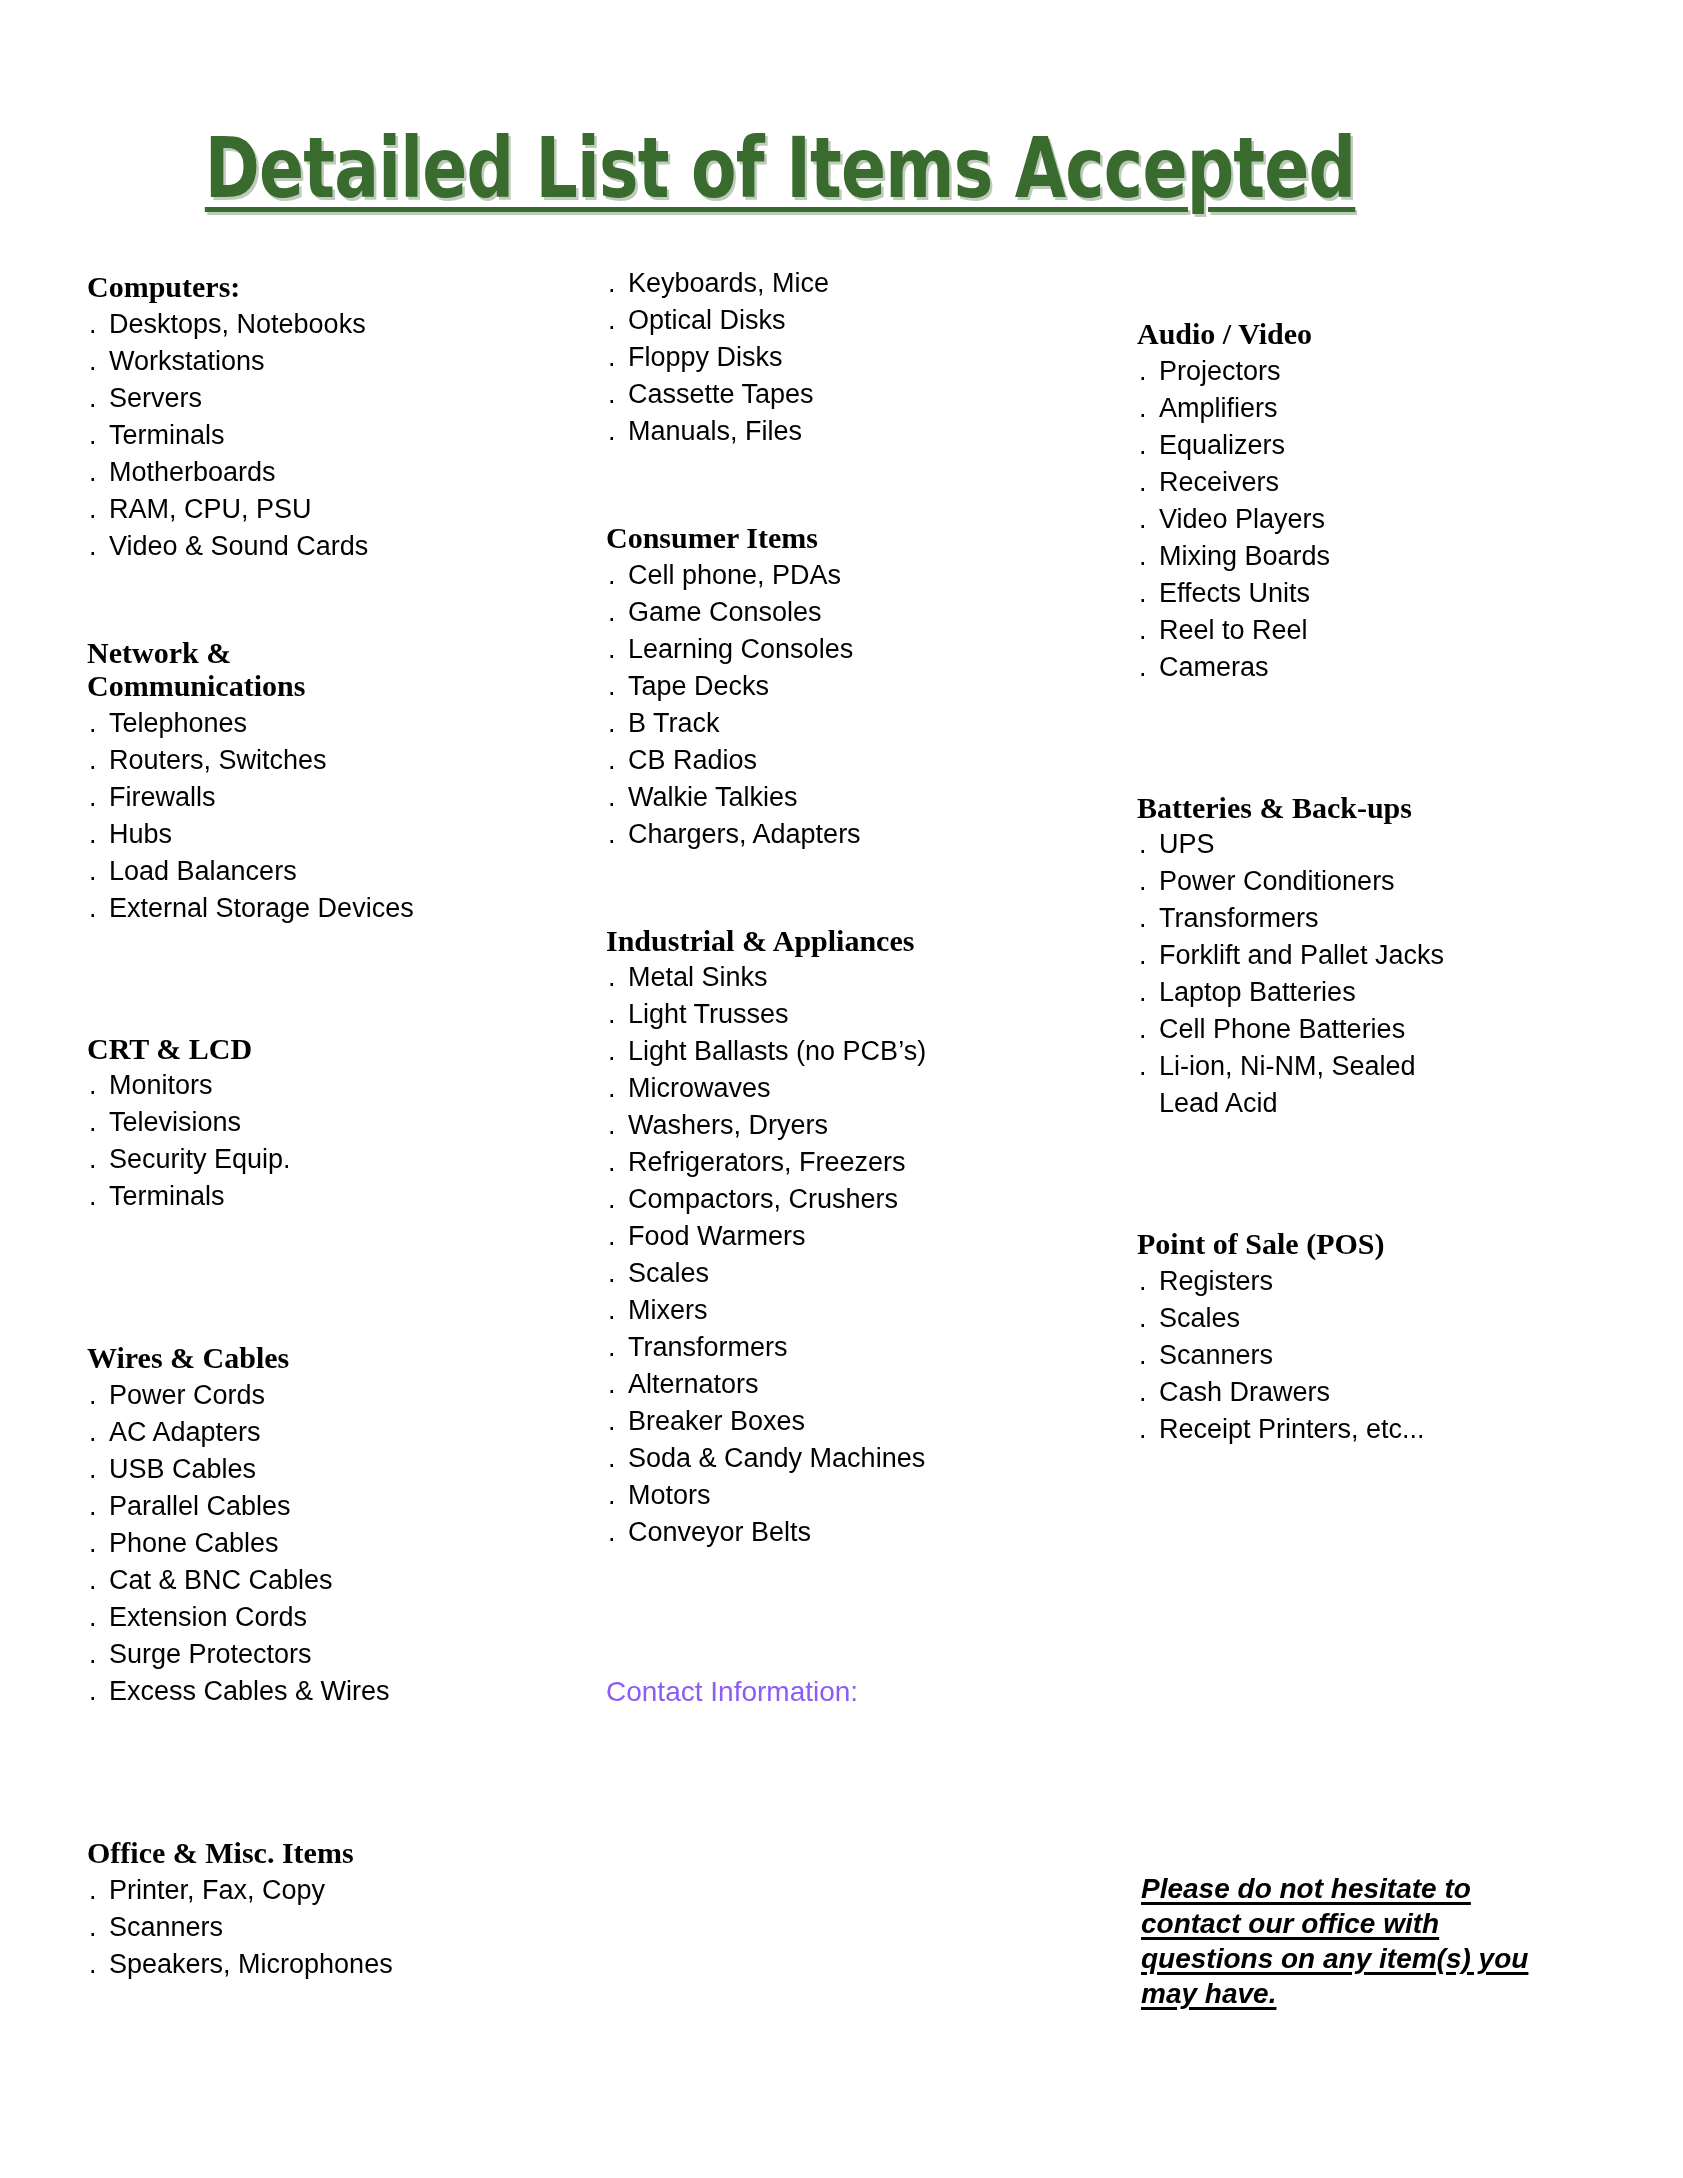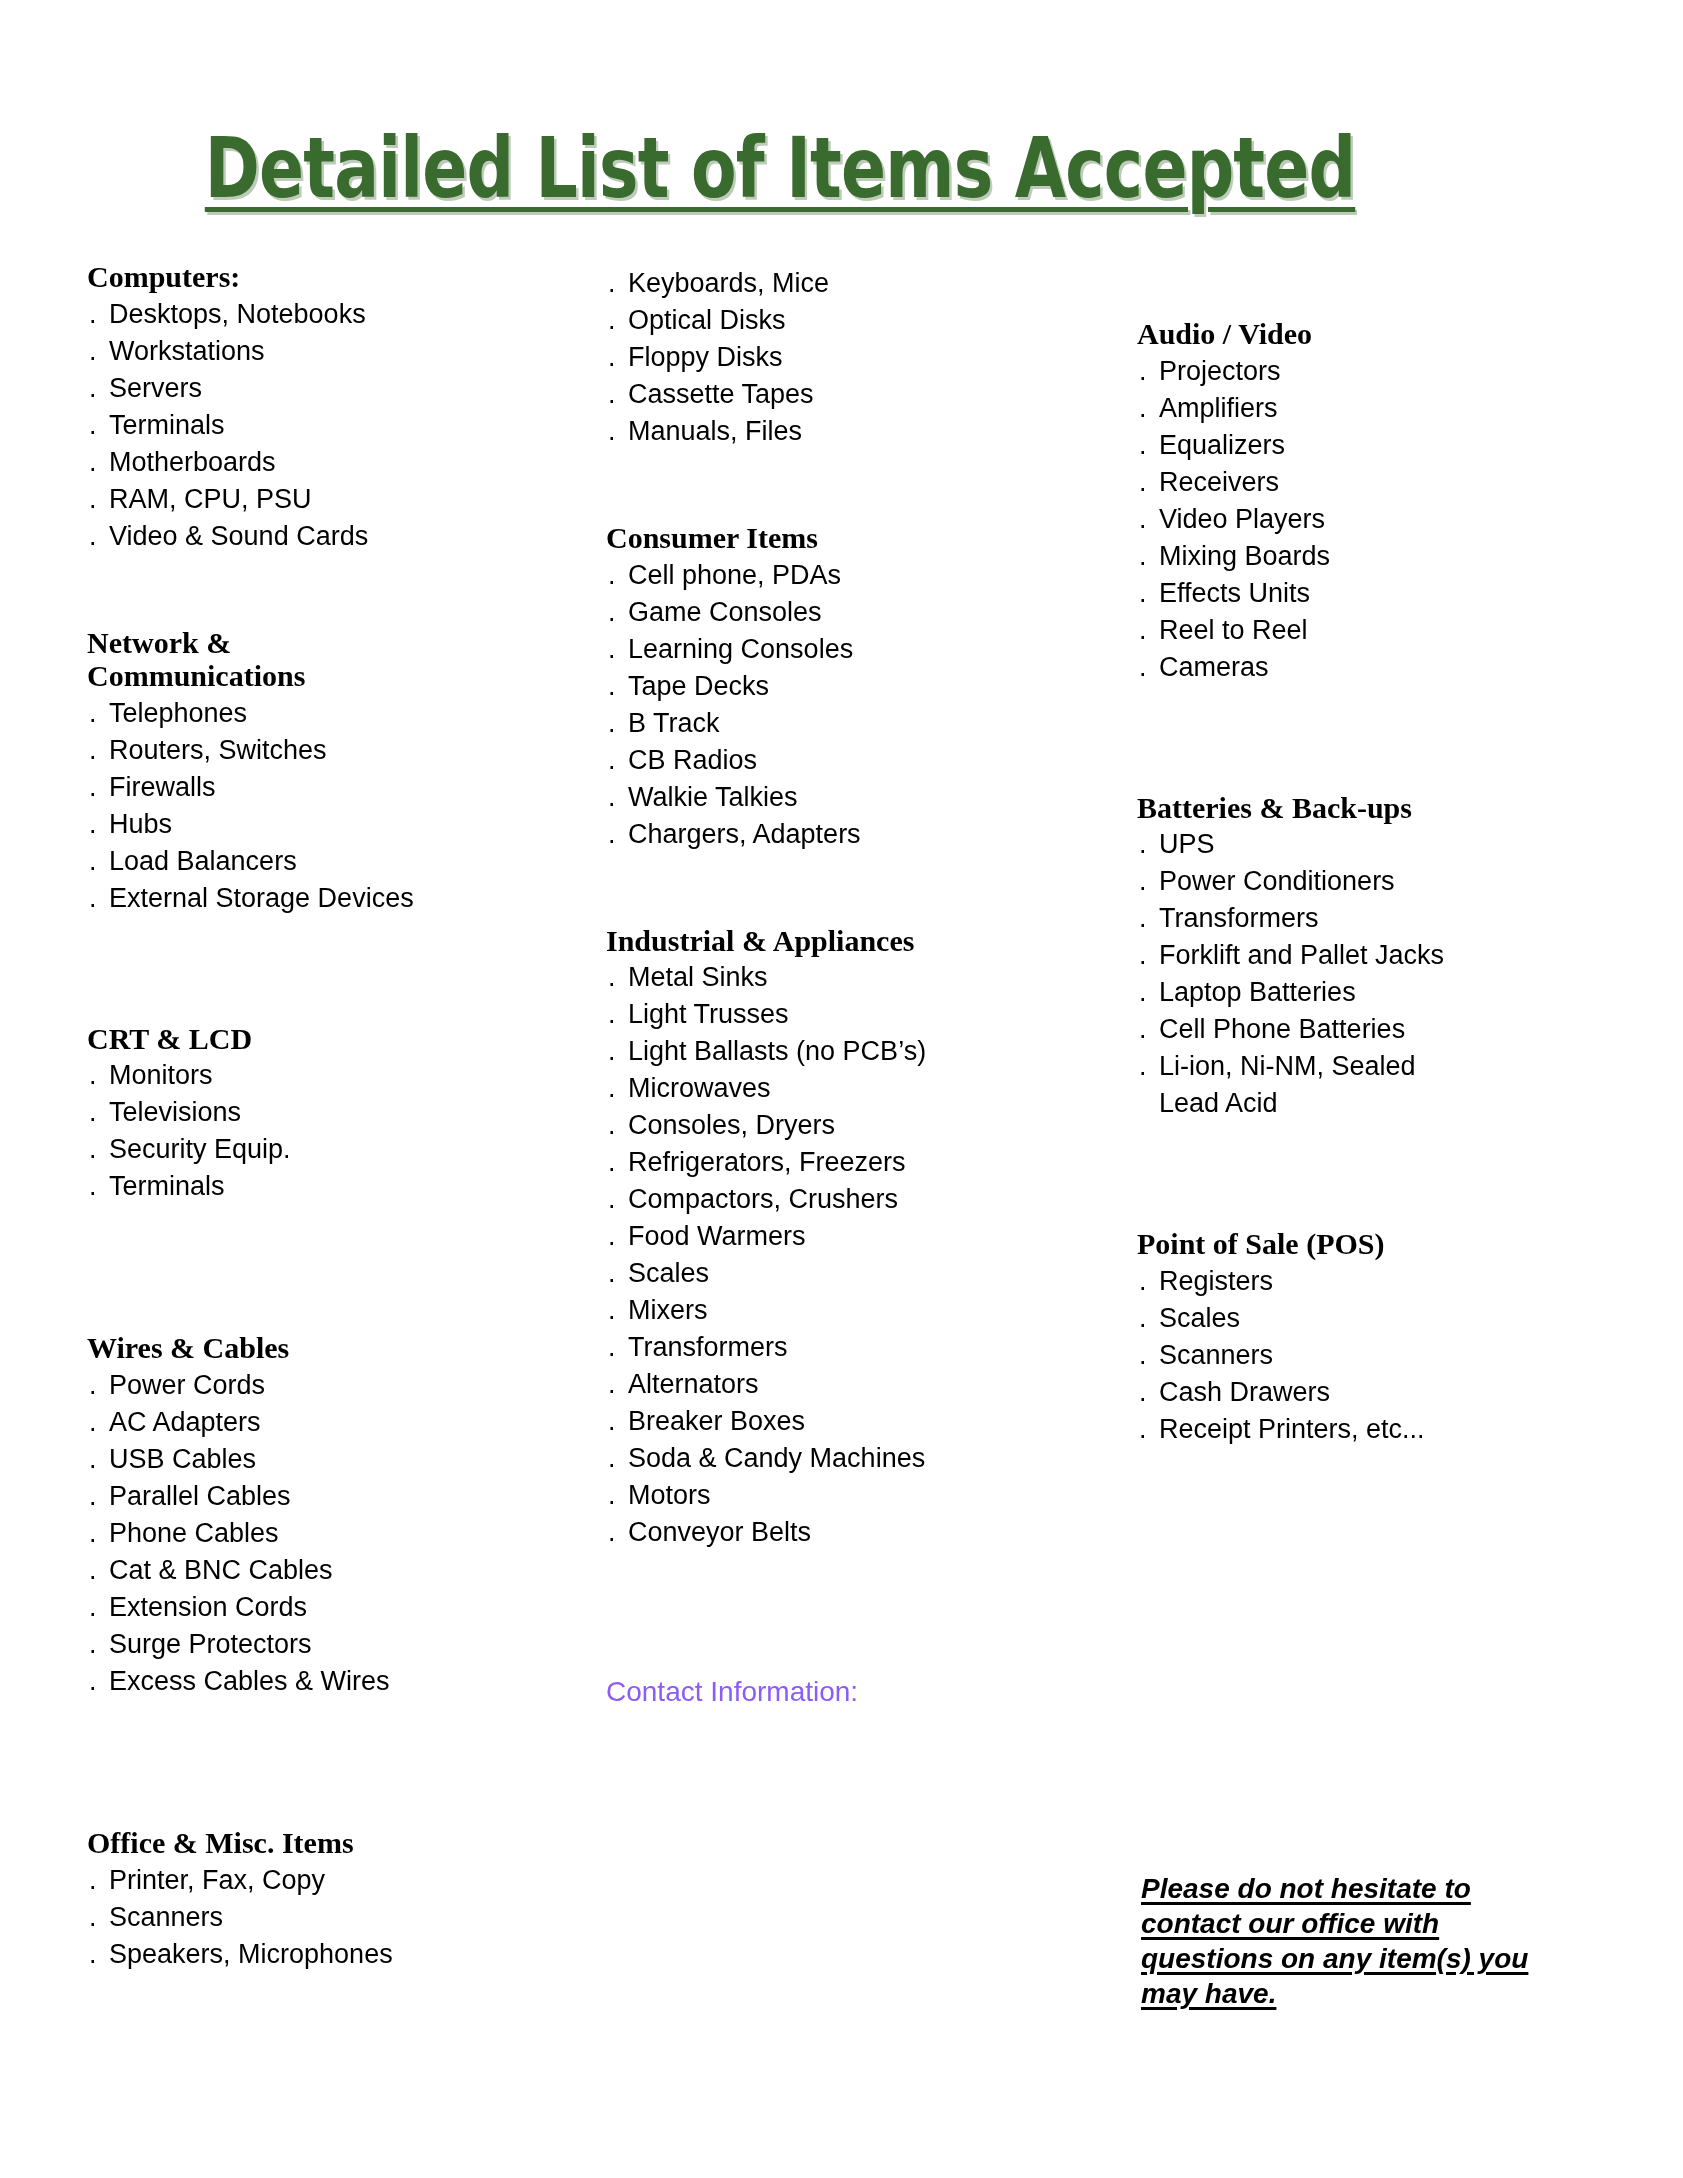--- a/index.html
+++ b/index.html
@@ -154,21 +154,21 @@
 </style>
 </head>
 <body>
 
 <div class="page">
 
   <div class="title-wrap">
     <span class="doc-title">Detailed List of Items Accepted</span>
   </div>
 
-  <div class="col col-1" style="top:260px;">
+  <div class="col col-1" style="top:270px;">
 
     <div class="section">
       <div class="sec-head">Computers:</div>
       <ul class="items">
         <li>Desktops, Notebooks</li>
         <li>Workstations</li>
         <li>Servers</li>
         <li>Terminals</li>
         <li>Motherboards</li>
         <li>RAM, CPU, PSU</li>
@@ -263,21 +263,21 @@
 
     <div class="spacer-lg"></div>
 
     <div class="section">
       <div class="sec-head">Industrial &amp; Appliances</div>
       <ul class="items">
         <li>Metal Sinks</li>
         <li>Light Trusses</li>
         <li>Light Ballasts (no PCB’s)</li>
         <li>Microwaves</li>
-        <li>Consoles, Dryers</li>
+        <li>Washers, Dryers</li>
         <li>Refrigerators, Freezers</li>
         <li>Compactors, Crushers</li>
         <li>Food Warmers</li>
         <li>Scales</li>
         <li>Mixers</li>
         <li>Transformers</li>
         <li>Alternators</li>
         <li>Breaker Boxes</li>
         <li>Soda &amp; Candy Machines</li>
         <li>Motors</li>

